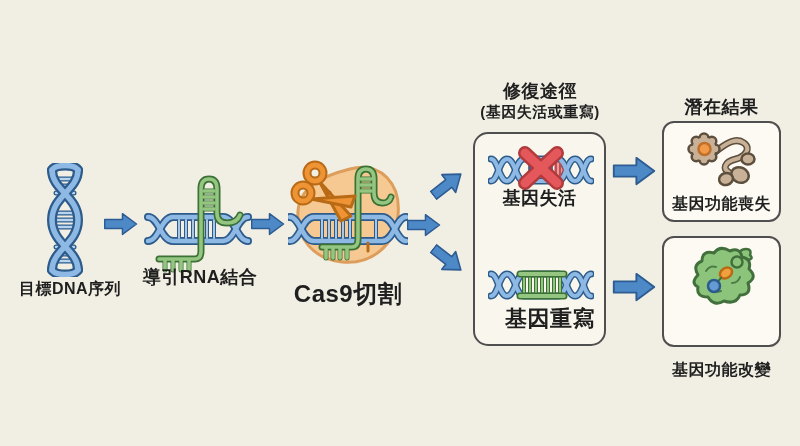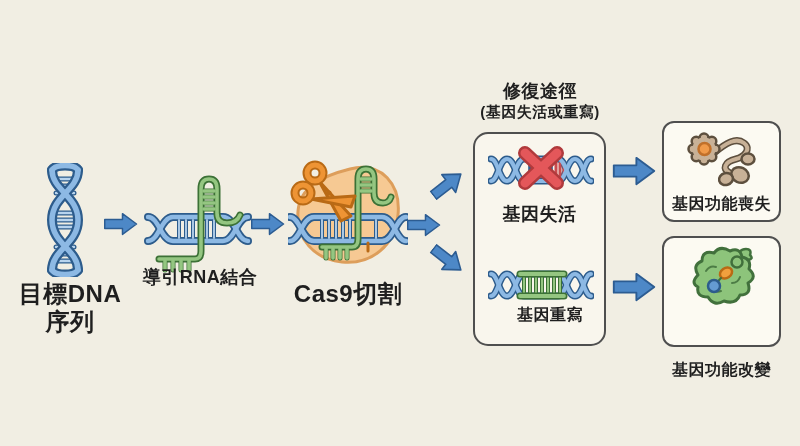--- a/index.html
+++ b/index.html
@@ -65,21 +65,21 @@
       <path d="M16,7 C20,1 38,1 42,7"></path>
       <path d="M16,107 C20,113 38,113 42,107"></path>
     </g>
     <g fill="none" stroke="#8db9e4" stroke-width="5.5" stroke-linecap="round">
       <path d="M16,7 C16,27 42,33 42,57 C42,81 16,87 16,107"></path>
       <path d="M42,7 C42,27 16,33 16,57 C16,81 42,87 42,107"></path>
       <path d="M16,7 C20,1 38,1 42,7"></path>
       <path d="M16,107 C20,113 38,113 42,107"></path>
     </g>
   </svg>
-  <div class="label" style="left:8px;top:280px;width:124px;font-size:24px;text-align:center;">目標DNA序列</div>
+  <div class="label" style="left:8px;top:280px;width:124px;font-size:16px;text-align:center;">目標DNA序列</div>
 
   <svg class="abs" style="left:104px;top:209px;" width="34" height="30">
       <use href="#block-arrow"></use>
     </svg>
 
   <svg class="abs" style="left:143px;top:171px;" width="112" height="104" viewBox="0 0 112 104">
 
     <g fill="none" stroke="#2d5c8c" stroke-width="8" stroke-linecap="round">
       <path d="M5,70 C16,70 18,46 30,46 L80,46 C92,46 94,70 105,70"></path>
       <path d="M5,46 C16,46 18,70 30,70 L80,70 C92,70 94,46 105,46"></path>
@@ -239,21 +239,21 @@
   <svg class="abs" style="left:516px;top:145px;" width="50" height="46" viewBox="0 0 50 46">
     <g fill="none" stroke="#b03a3c" stroke-width="14" stroke-linecap="round">
       <line x1="9" y1="8" x2="41" y2="38"></line>
         <line x1="41" y1="8" x2="9" y2="38"></line>
     </g>
     <g fill="none" stroke="#e4575a" stroke-width="9" stroke-linecap="round">
       <line x1="9" y1="8" x2="41" y2="38"></line>
         <line x1="41" y1="8" x2="9" y2="38"></line>
     </g>
   </svg>
-  <div class="label" style="left:473px;top:204px;width:133px;font-size:18px;">基因失活</div>
+  <div class="label" style="left:473px;top:188px;width:133px;font-size:18px;">基因失活</div>
 
   <svg class="abs" style="left:488px;top:262px;" width="106" height="44" viewBox="0 0 106 44">
     <g fill="none" stroke="#2d5c8c" stroke-width="7" stroke-linecap="round">
       <path d="M3,34 C10,34 11,12 19,12 C27,12 28,34 36,34 L70,34 C78,34 79,12 87,12 C95,12 96,34 103,34"></path>
       <path d="M3,12 C10,12 11,34 19,34 C27,34 28,12 36,12 L70,12 C78,12 79,34 87,34 C95,34 96,12 103,12"></path>
     </g>
     <g fill="none" stroke="#8db9e4" stroke-width="4" stroke-linecap="round">
       <path d="M3,34 C10,34 11,12 19,12 C27,12 28,34 36,34 L70,34 C78,34 79,12 87,12 C95,12 96,34 103,34"></path>
       <path d="M3,12 C10,12 11,34 19,34 C27,34 28,12 36,12 L70,12 C78,12 79,34 87,34 C95,34 96,12 103,12"></path>
     </g>
@@ -277,29 +277,30 @@
     </g>
     <g fill="none" stroke="#3c7136" stroke-width="7" stroke-linecap="round">
       <line x1="32" y1="12" x2="76" y2="12"></line>
         <line x1="32" y1="34" x2="76" y2="34"></line>
     </g>
     <g fill="none" stroke="#94c681" stroke-width="3.8" stroke-linecap="round">
       <line x1="32" y1="12" x2="76" y2="12"></line>
         <line x1="32" y1="34" x2="76" y2="34"></line>
     </g>
   </svg>
-  <div class="label" style="left:473px;top:306px;width:154px;font-size:16px;">基因重寫</div>
+  <div class="label" style="left:473px;top:306px;width:154px;font-size:22px;">基因重寫</div>
 
   <svg class="abs" style="left:612px;top:155px;" width="45" height="32">
       <use href="#block-arrow"></use>
     </svg>
   <svg class="abs" style="left:612px;top:271px;" width="45" height="32">
       <use href="#block-arrow"></use>
     </svg>
 
+  <div class="label" style="left:662px;top:97px;width:119px;font-size:18px;">潛在結果</div>
 
   <div class="panel outcome" style="left:662px;top:121px;width:119px;height:101px;"></div>
   <svg class="abs" style="left:684px;top:129px;" width="74" height="60" viewBox="0 0 74 60">
     <g fill="none" stroke="#5d4f3e" stroke-width="7" stroke-linecap="round">
       <path d="M30,24 C42,14 52,8 60,14 C68,20 60,28 52,30 C40,33 38,40 46,44 C52,47 58,42 60,47"></path>
     </g>
     <g fill="none" stroke="#c8b197" stroke-width="4" stroke-linecap="round">
       <path d="M30,24 C42,14 52,8 60,14 C68,20 60,28 52,30 C40,33 38,40 46,44 C52,47 58,42 60,47"></path>
     </g>
     <ellipse cx="64" cy="30" rx="6.5" ry="5.5" fill="#c8b197" stroke="#5d4f3e" stroke-width="2.5"></ellipse>

